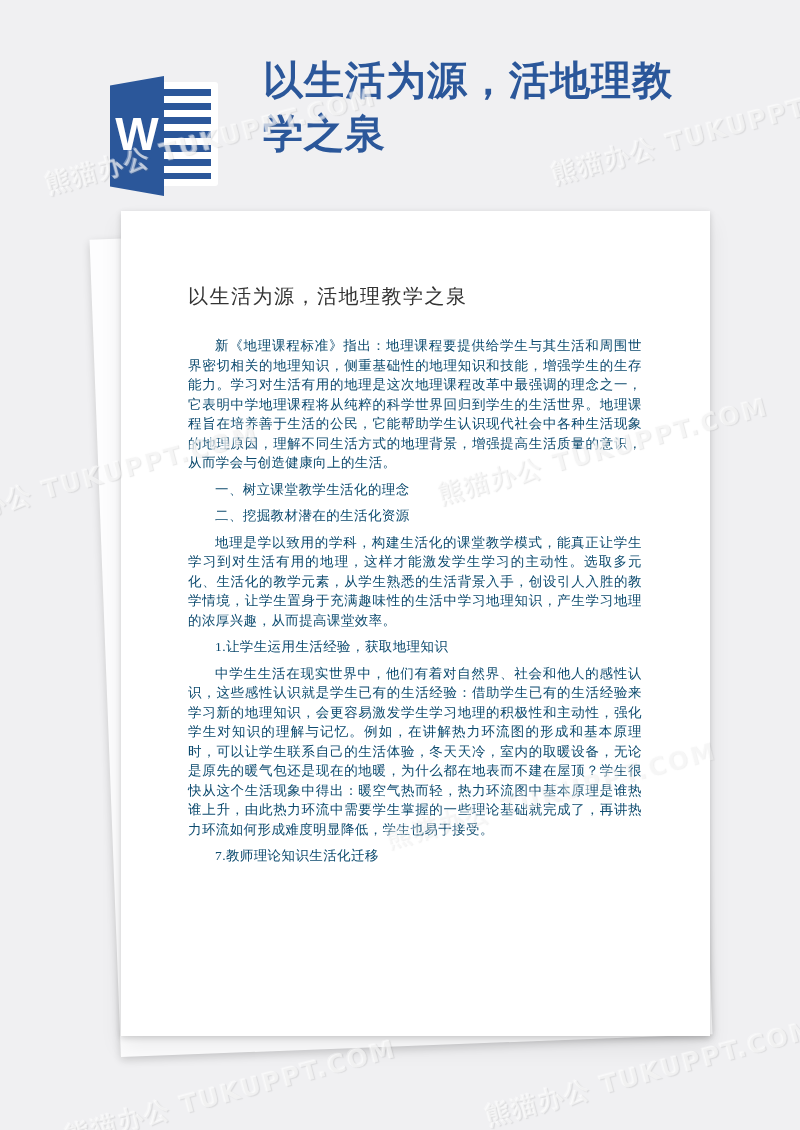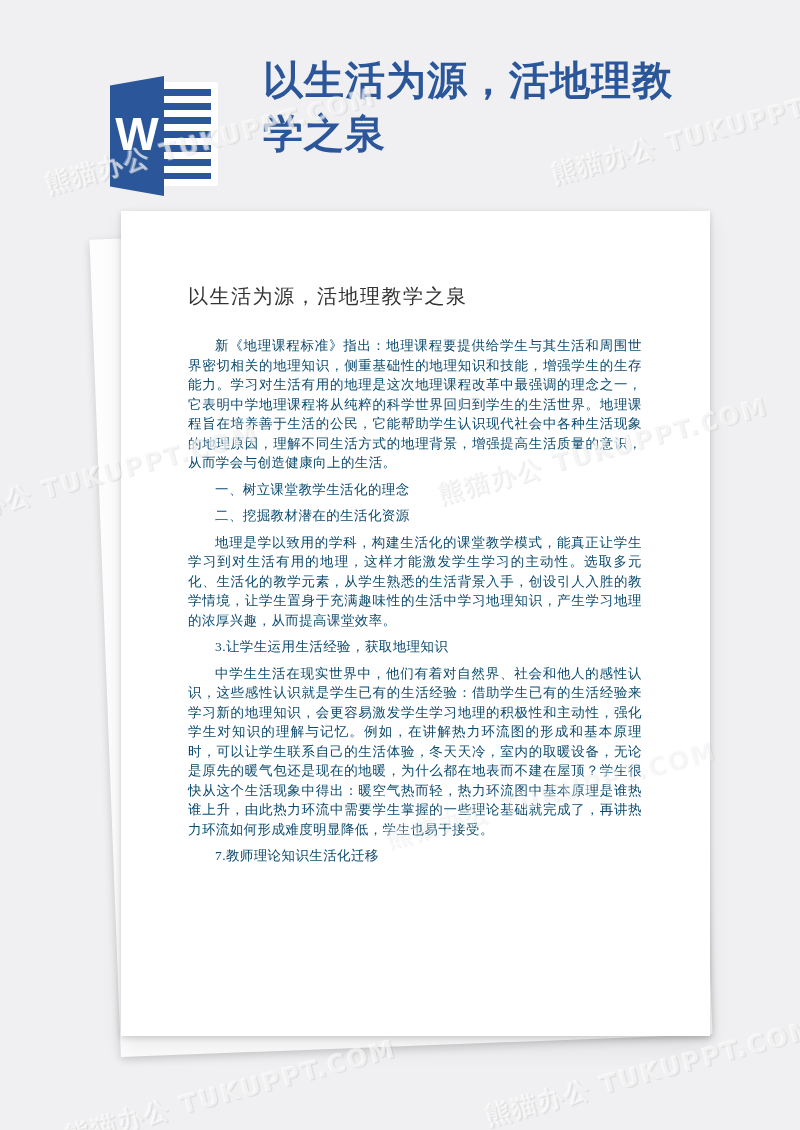--- a/index.html
+++ b/index.html
@@ -66,21 +66,21 @@
   <div class="header-title">以生活为源，活地理教学之泉</div>
 
   <div class="back-page"></div>
 
   <div class="doc-page">
     <h1 class="doc-title">以生活为源，活地理教学之泉</h1>
     <p>新《地理课程标准》指出：地理课程要提供给学生与其生活和周围世界密切相关的地理知识，侧重基础性的地理知识和技能，增强学生的生存能力。学习对生活有用的地理是这次地理课程改革中最强调的理念之一，它表明中学地理课程将从纯粹的科学世界回归到学生的生活世界。地理课程旨在培养善于生活的公民，它能帮助学生认识现代社会中各种生活现象的地理原因，理解不同生活方式的地理背景，增强提高生活质量的意识，从而学会与创造健康向上的生活。</p>
     <p>一、树立课堂教学生活化的理念</p>
     <p>二、挖掘教材潜在的生活化资源</p>
     <p>地理是学以致用的学科，构建生活化的课堂教学模式，能真正让学生学习到对生活有用的地理，这样才能激发学生学习的主动性。选取多元化、生活化的教学元素，从学生熟悉的生活背景入手，创设引人入胜的教学情境，让学生置身于充满趣味性的生活中学习地理知识，产生学习地理的浓厚兴趣，从而提高课堂效率。</p>
-    <p>3.让学生运用生活经验，获取地理知识</p>
+    <p>1.让学生运用生活经验，获取地理知识</p>
     <p>中学生生活在现实世界中，他们有着对自然界、社会和他人的感性认识，这些感性认识就是学生已有的生活经验：借助学生已有的生活经验来学习新的地理知识，会更容易激发学生学习地理的积极性和主动性，强化学生对知识的理解与记忆。例如，在讲解热力环流图的形成和基本原理时，可以让学生联系自己的生活体验，冬天天冷，室内的取暖设备，无论是原先的暖气包还是现在的地暖，为什么都在地表而不建在屋顶？学生很快从这个生活现象中得出：暖空气热而轻，热力环流图中基本原理是谁热谁上升，由此热力环流中需要学生掌握的一些理论基础就完成了，再讲热力环流如何形成难度明显降低，学生也易于接受。</p>
     <p>7.教师理论知识生活化迁移</p>
   </div>
 
   <div class="wm wm1">熊猫办公 TUKUPPT.COM</div>
   <div class="wm wm2">熊猫办公 TUKUPPT.COM</div>
   <div class="wm wm3">熊猫办公 TUKUPPT.COM</div>
   <div class="wm wm4">熊猫办公 TUKUPPT.COM</div>
   <div class="wm wm5">熊猫办公 TUKUPPT.COM</div>
   <div class="wm wm6">熊猫办公 TUKUPPT.COM</div>

